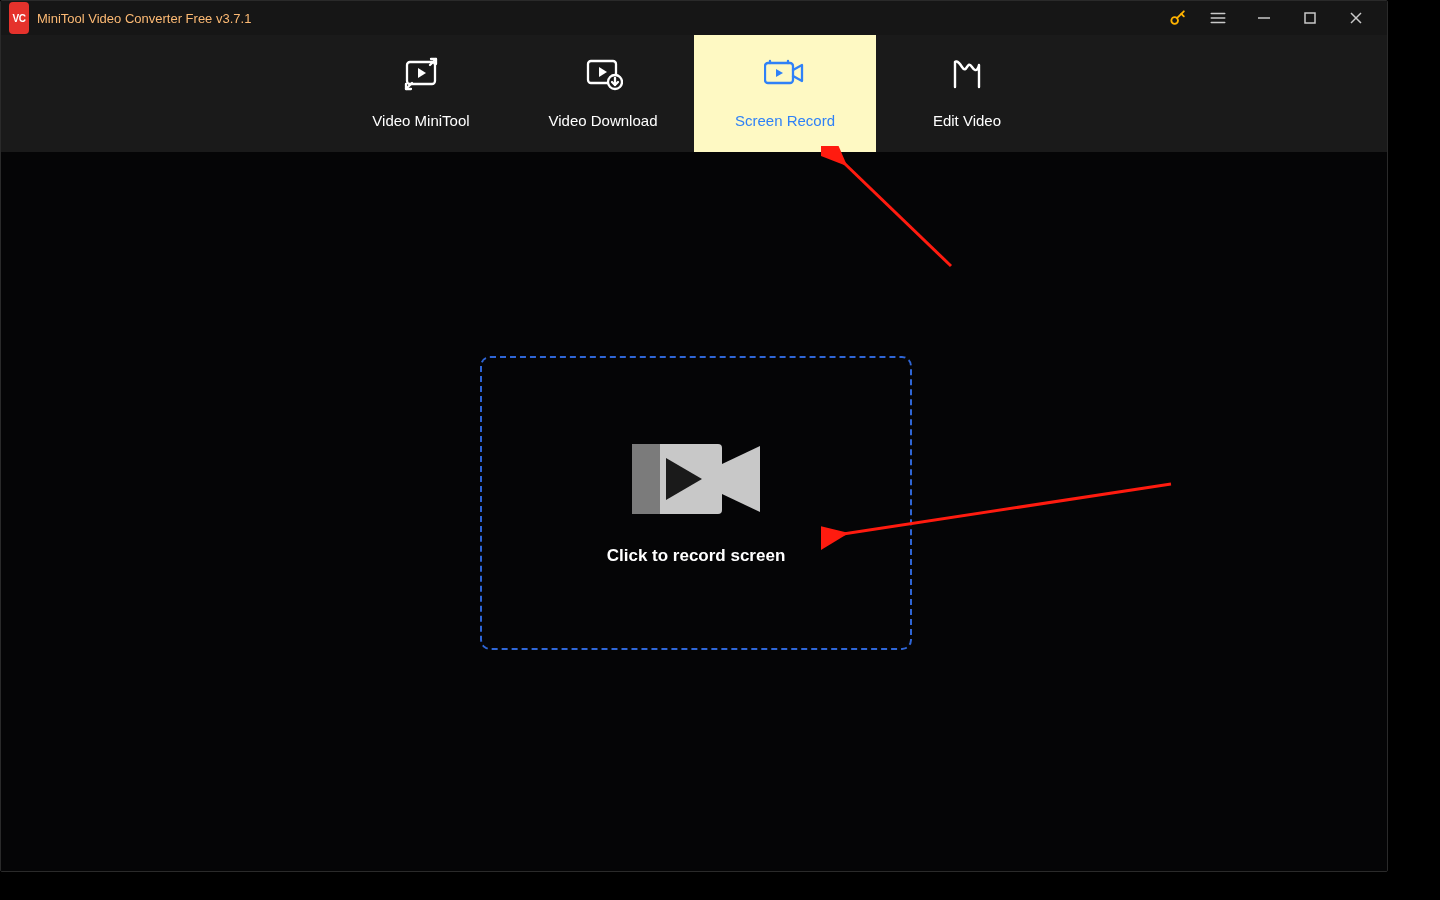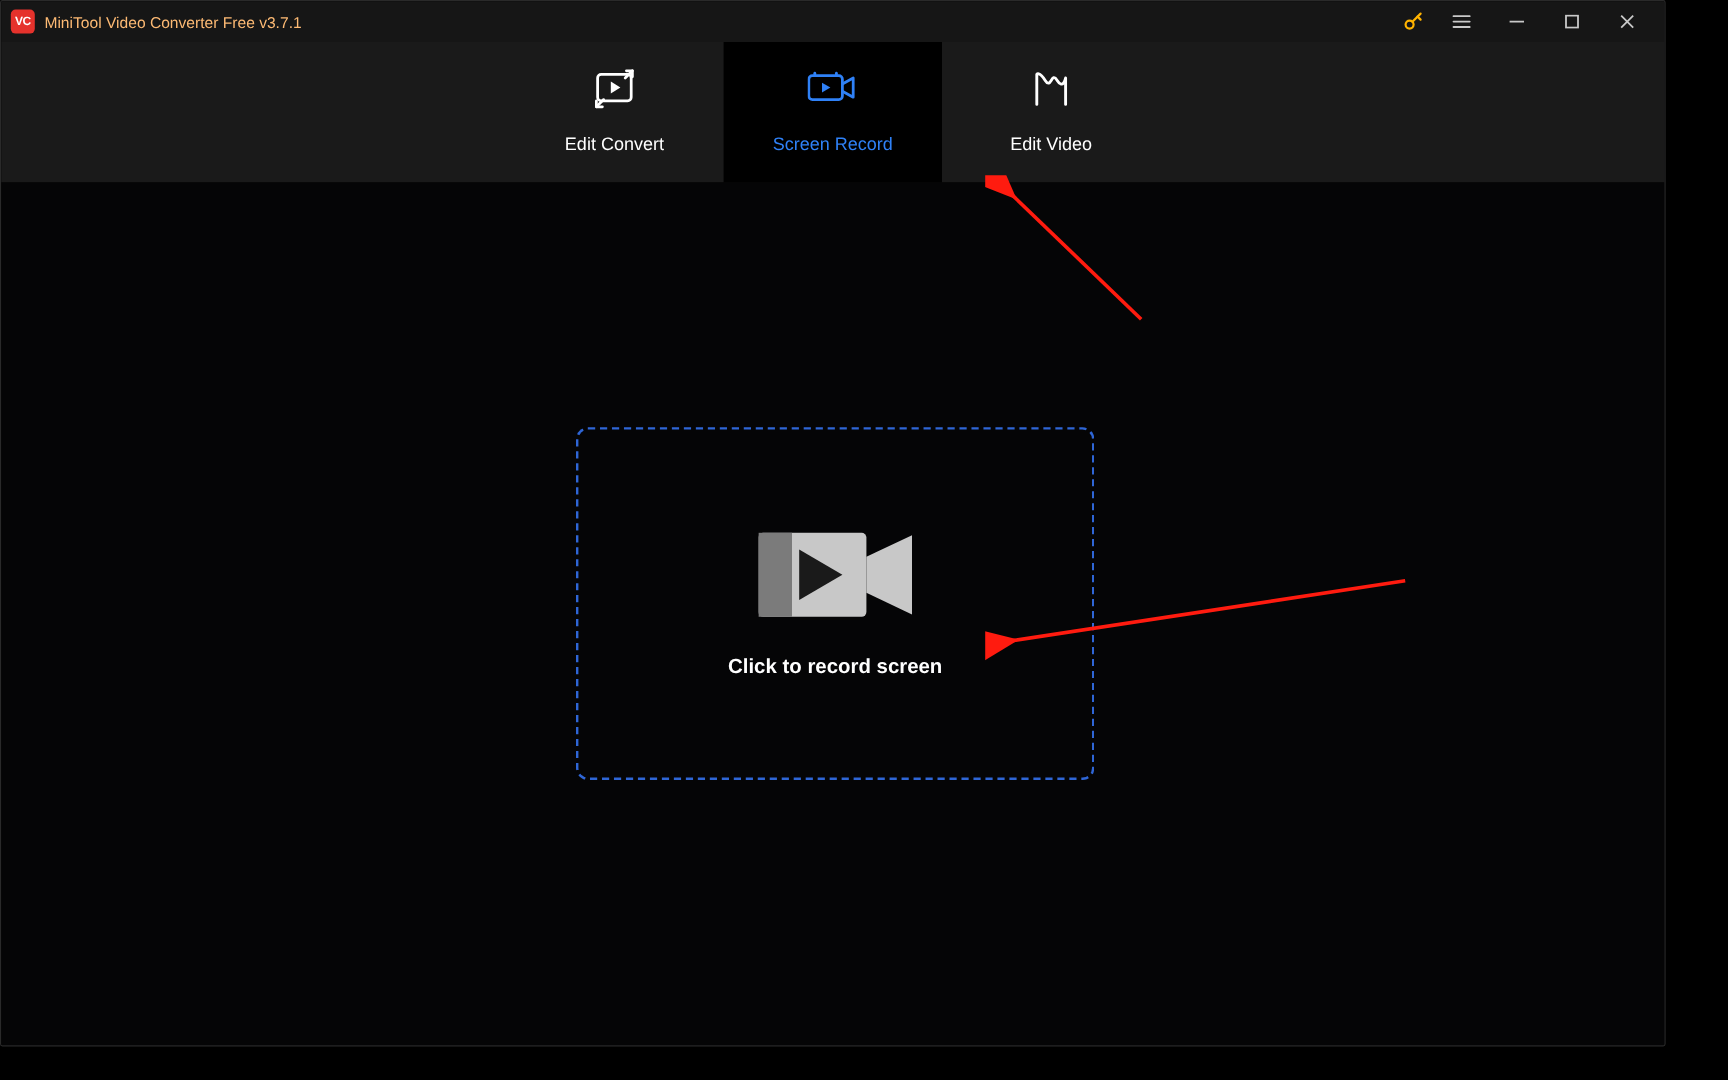--- a/index.html
+++ b/index.html
@@ -21,21 +21,21 @@
   .titlebar {
     height: 34px;
     background: #161616;
     display: flex;
     align-items: center;
     padding: 0 8px 0 8px;
     color: #e6e6e6;
     font-size: 13px;
   }
   .app-logo {
-    width: 20px; height: 20px;
+    width: 20px; height: 32px;
     background: #e5322c;
     border-radius: 4px;
     display: flex; align-items: center; justify-content: center;
     margin-right: 8px;
     color: #fff;
     font-weight: 700;
     font-size: 10px;
     letter-spacing: -0.5px;
   }
   .app-title { flex: 0 0 auto; color: #fdba74; }
@@ -61,21 +61,21 @@
     display: flex;
     flex-direction: column;
     align-items: center;
     justify-content: center;
     gap: 22px;
     color: #ffffff;
     font-size: 15px;
     cursor: default;
   }
   .tab.active {
-    background: #000000;
+    background: #fef9c3;
     color: #2f81f7;
   }
   .tab-icon { height: 32px; display:flex; align-items:center; justify-content:center; }
   .tab-icon svg { display:block; }
   .tab.active .tab-icon svg { color:#2f81f7; }
   .tab .tab-icon svg { color:#ffffff; }
   .tab.active .tab-label { color:#2f81f7; }
   
   .content {
     position: relative;
@@ -174,23 +174,35 @@
       <div class="tab-icon">
         <svg width="40" height="34" viewBox="0 0 40 34" fill="none" stroke="currentColor" stroke-width="2.3" stroke-linecap="round" stroke-linejoin="round">
           <rect x="6" y="5" width="28" height="22" rx="3"></rect>
           <polygon points="17,11 17,21 25,16" fill="currentColor" stroke="none"></polygon>
           <path d="M30 2 l5 0 l0 5"></path>
           <path d="M35 2 l-6 6"></path>
           <path d="M10 32 l-5 0 l0 -5"></path>
           <path d="M5 32 l6 -6"></path>
         </svg>
       </div>
-      <div class="tab-label">Edit Convert</div>
-    </div>
-
+      <div class="tab-label">Video MiniTool</div>
+    </div>
+
+    <div class="tab">
+      <div class="tab-icon">
+        <svg width="40" height="34" viewBox="0 0 40 34" fill="none" stroke="currentColor" stroke-width="2.3" stroke-linecap="round" stroke-linejoin="round">
+          <rect x="5" y="4" width="28" height="22" rx="3"></rect>
+          <polygon points="16,10 16,20 24,15" fill="currentColor" stroke="none"></polygon>
+          <circle cx="32" cy="25" r="7" fill="#1a1a1a"></circle>
+          <line x1="32" y1="21" x2="32" y2="28"></line>
+          <polyline points="29,25 32,28 35,25"></polyline>
+        </svg>
+      </div>
+      <div class="tab-label">Video Download</div>
+    </div>
 
     <div class="tab active">
       <div class="tab-icon">
         <svg width="42" height="30" viewBox="0 0 42 30" fill="none" stroke="currentColor" stroke-width="2.3" stroke-linecap="round" stroke-linejoin="round">
           <path d="M4 4 h22 a3 3 0 0 1 3 3 v14 a3 3 0 0 1 -3 3 h-22 a3 3 0 0 1 -3 -3 v-14 a3 3 0 0 1 3 -3 z"></path>
           <path d="M6 4 v-2"></path>
             <path d="M24 4 v-2"></path>
           <polygon points="12,10 12,18 19,14" fill="currentColor" stroke="none"></polygon>
           <path d="M29 11 l9 -5 v16 l-9 -5"></path>
         </svg>

